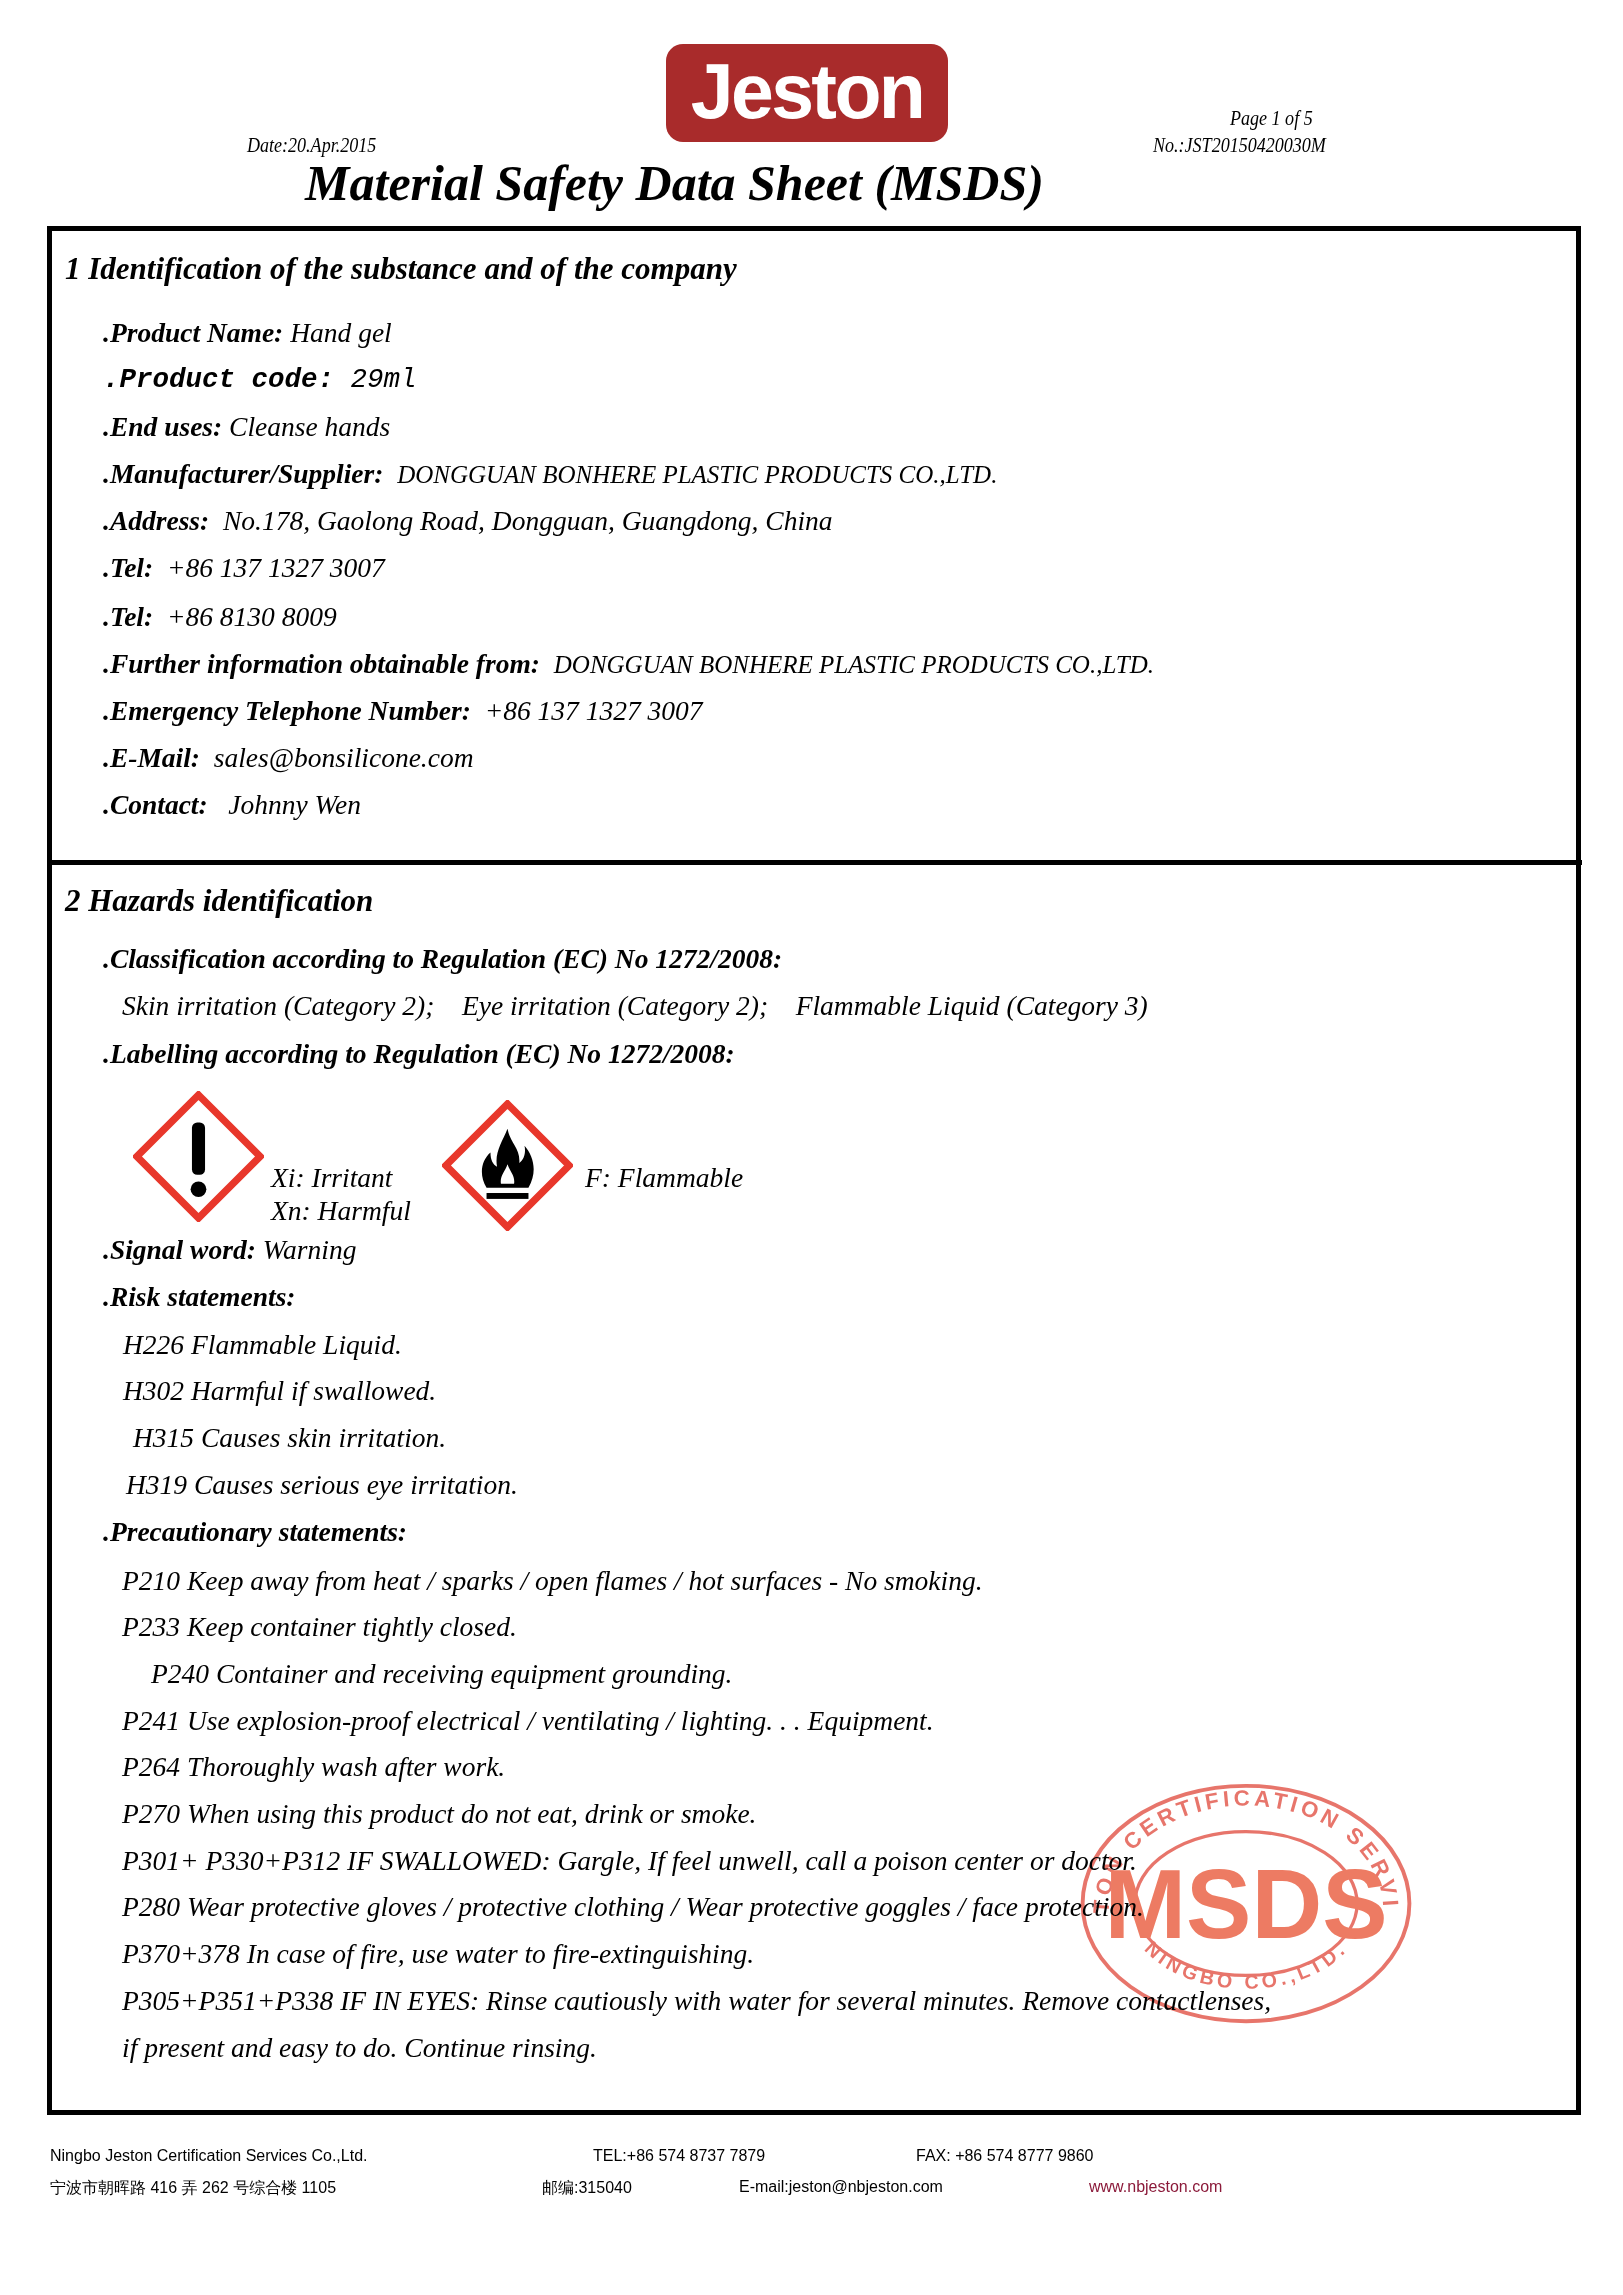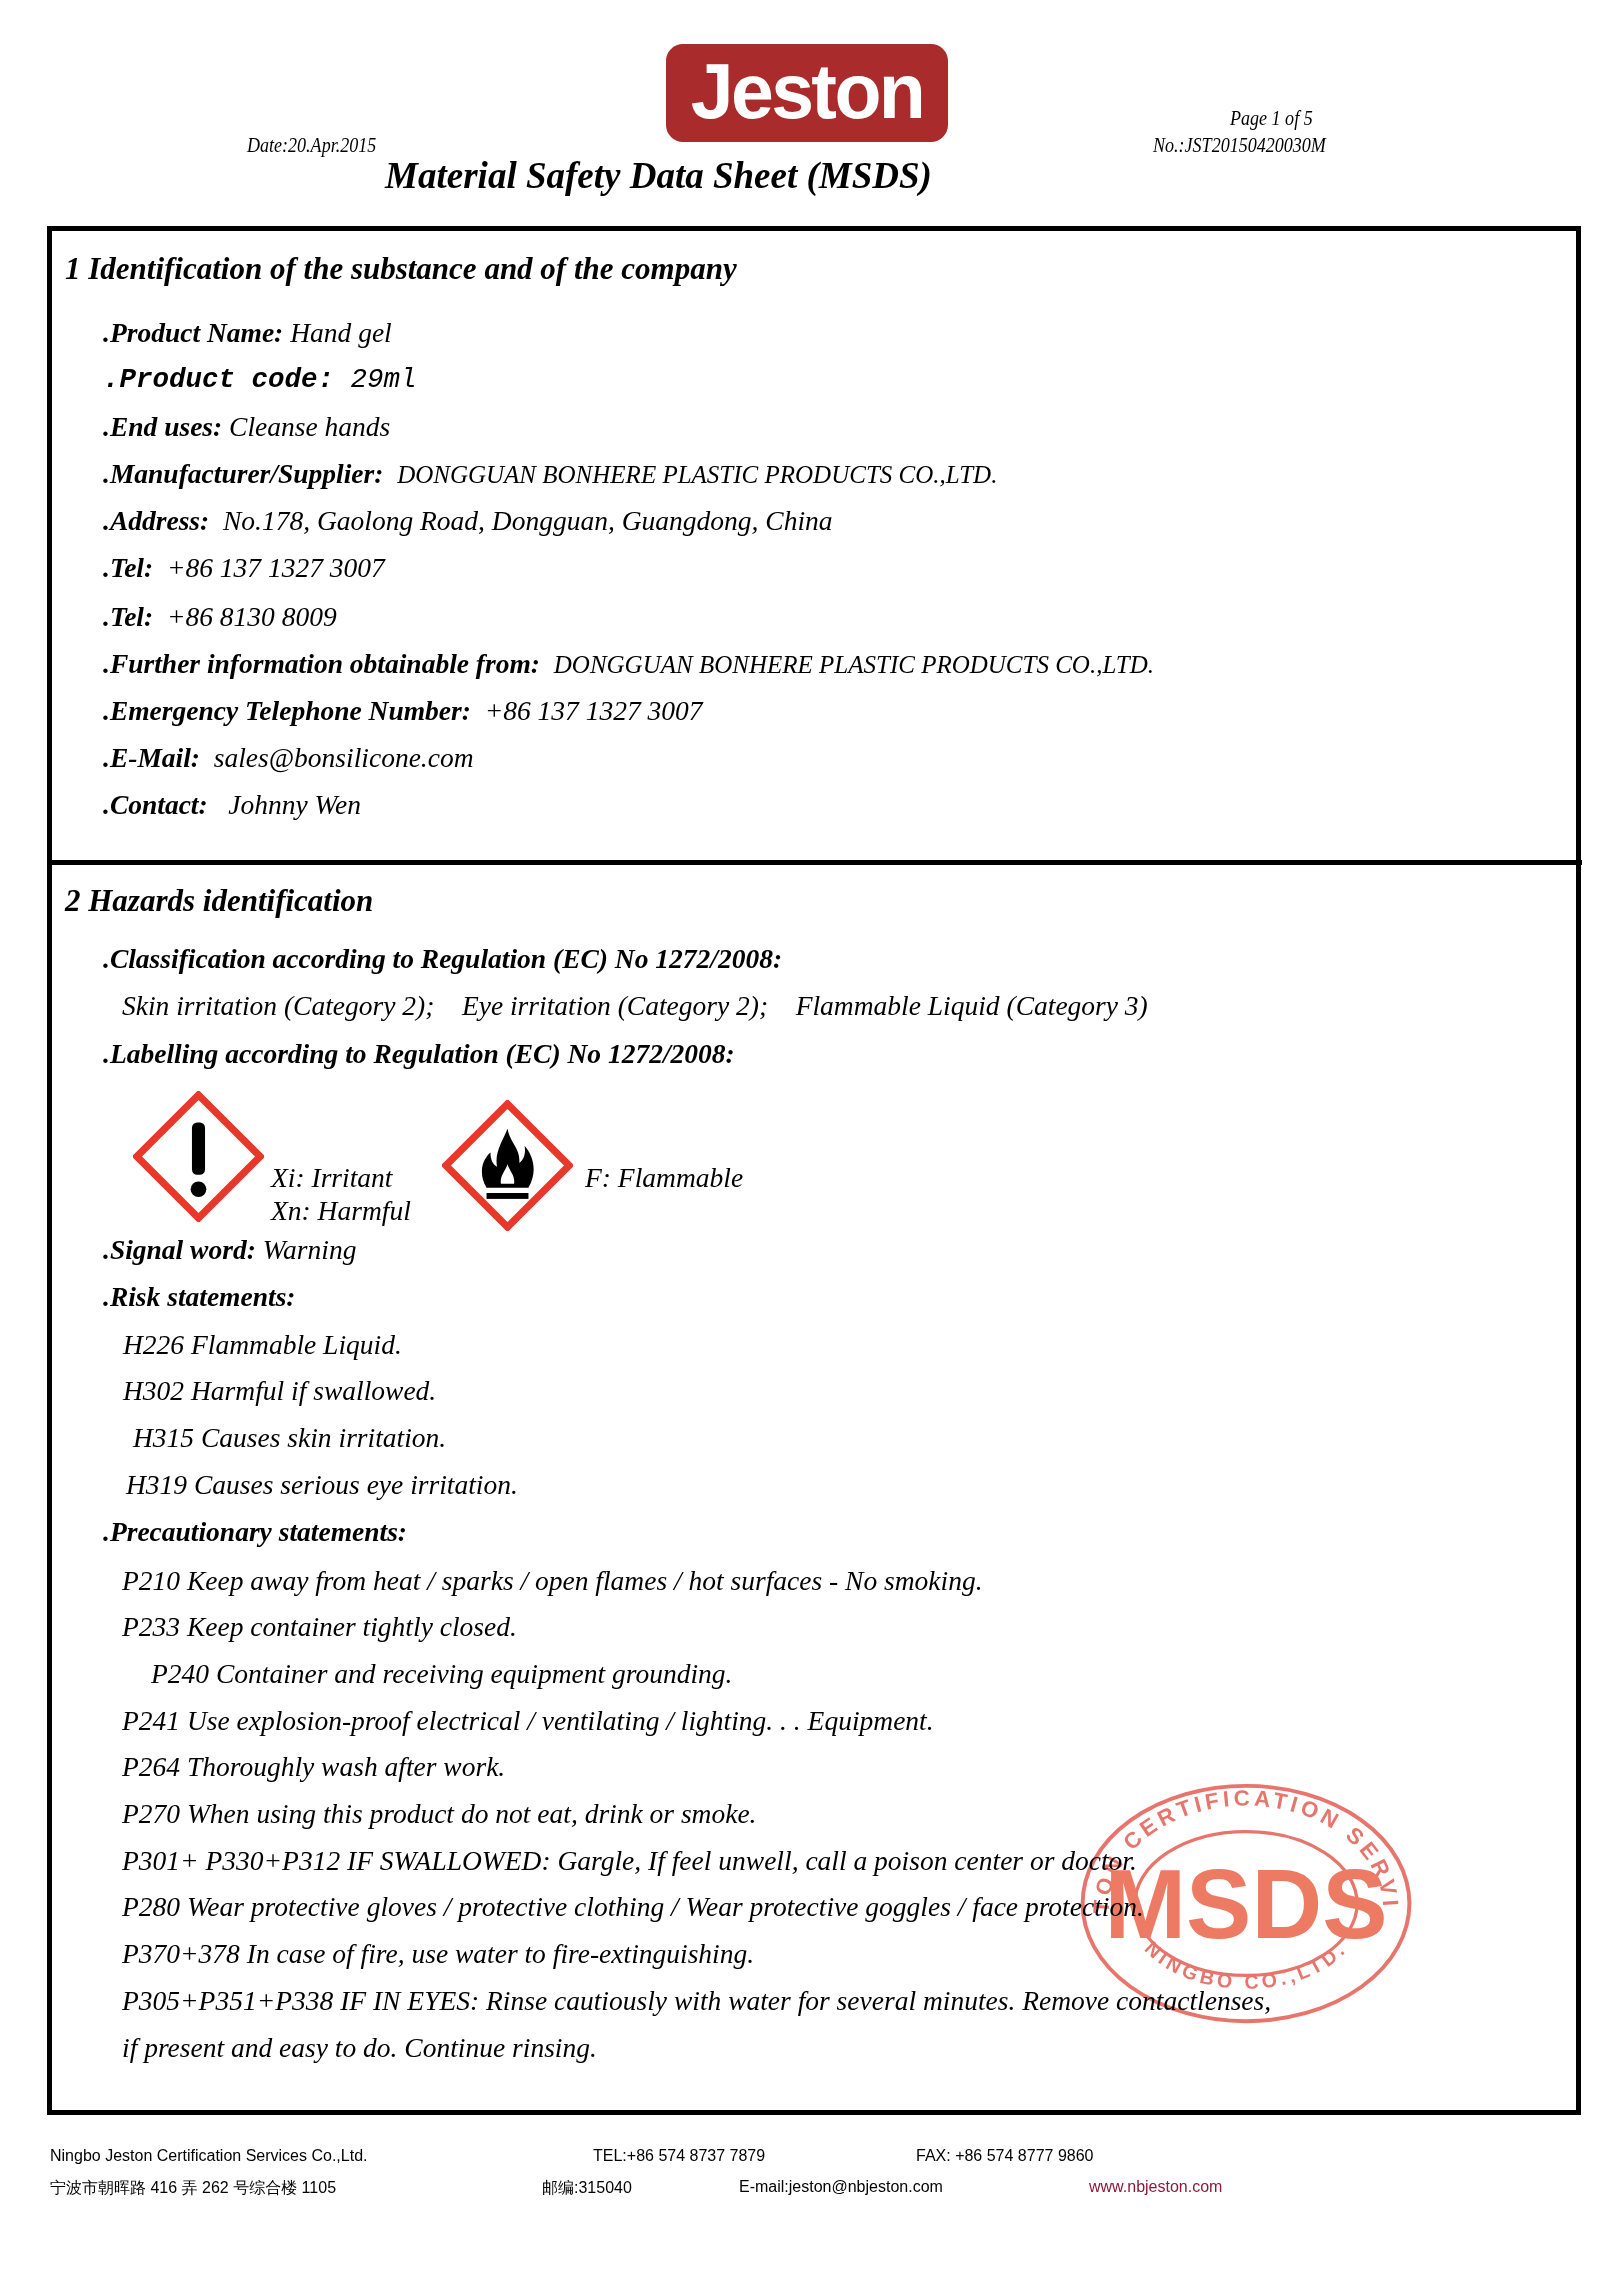--- a/index.html
+++ b/index.html
@@ -4,21 +4,21 @@
 <style>
   html, body { margin:0; padding:0; background:#ffffff; }
   body { width:1623px; height:2295px; position:relative; overflow:hidden;
          font-family:"Liberation Serif","DejaVu Serif",serif; color:#000; }
   .abs { position:absolute; }
   .logo { left:666px; top:44px; width:282px; height:98px; background:#a92b2b;
           border-radius:17px; display:flex; align-items:center; justify-content:center; }
   .logo span { color:#fff; font-family:"Liberation Sans","DejaVu Sans",sans-serif;
           font-weight:bold; font-size:77px; letter-spacing:-2.6px; line-height:1; margin-top:-3.9px; }
   .hdr-small { font-size:22px; font-style:italic; transform:scaleX(0.82); transform-origin:left center; white-space:nowrap; }
-  .title { left:0; width:1317px; top:154px; text-align:center; font-size:37px; font-style:italic; font-weight:bold; }
+  .title { left:16px; width:1317px; top:154px; text-align:center; font-size:50px; font-style:italic; font-weight:bold; }
   .box { left:47px; top:226px; width:1524px; height:1879px; border:5.2px solid #000; box-sizing:content-box; }
   .divider { left:47px; top:860px; width:1535px; height:5.2px; background:#000; }
   .sec-title { font-size:31px; font-style:italic; font-weight:bold; white-space:nowrap; }
   .line { font-size:27.5px; font-style:italic; white-space:nowrap; }
   .line b { font-weight:bold; }
   .line .val { font-weight:normal; }
   .small-val { font-size:25px; }
   .footer { font-family:"Liberation Sans","DejaVu Sans",sans-serif; font-size:16px; white-space:nowrap; }
   .footer .url { color:#8b1a3a; }
   .stamp { left:1063px; top:1766px; width:366px; height:262px; opacity:0.75; }

